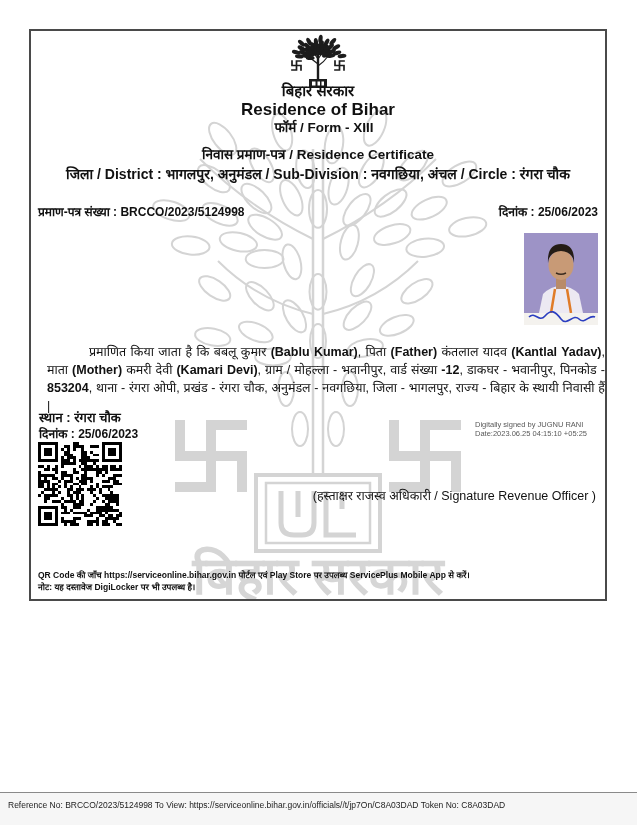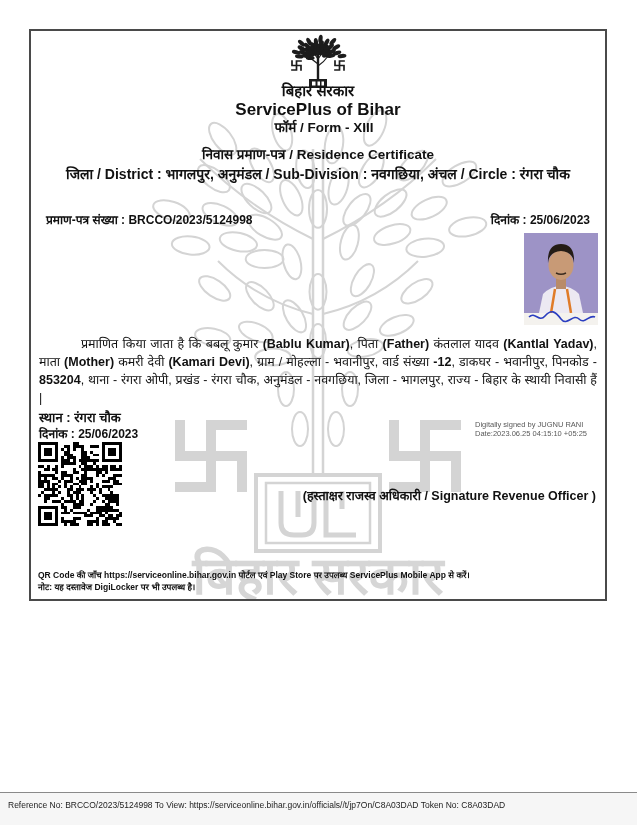--- a/index.html
+++ b/index.html
@@ -8,34 +8,34 @@
   .cert-box{position:absolute;left:29px;top:29px;width:574px;height:568px;
             border:2px solid #4a4a4a;background:#fff;overflow:hidden;}
   .wm{position:absolute;left:50%;top:58px;transform:translateX(-50%);z-index:0;}
   .row{position:absolute;left:0;width:100%;text-align:center;z-index:2;}
   .h-hi{top:49px;font-size:15px;font-weight:bold;}
   .h-en{top:69px;font-size:17px;font-weight:bold;}
   .h-form{top:87px;font-size:13.5px;font-weight:bold;margin-left:6px;}
   .h-title{top:114px;font-size:13.5px;font-weight:bold;}
   .h-district{top:133px;font-size:14px;font-weight:bold;}
   .emblem{position:absolute;left:50%;top:3px;transform:translateX(-50%);z-index:2;}
-  .meta-row{position:absolute;top:180px;left:0;width:100%;box-sizing:border-box;
-            padding:0 15px;display:flex;justify-content:space-between;
+  .meta-row{position:absolute;top:172px;left:0;width:100%;box-sizing:border-box;
+            padding:0 7px;display:flex;justify-content:space-between;
             font-size:12px;font-weight:bold;z-index:2;white-space:pre-wrap;}
   .photo{position:absolute;left:490px;top:200px;z-index:2;}
-  .body-text{position:absolute;top:304px;left:8px;width:558px;margin:0;
+  .body-text{position:absolute;top:304px;left:8px;width:558px;margin:8px;
              font-size:12.5px;line-height:18px;text-align:justify;
              text-indent:42px;z-index:2;}
   .place-line{position:absolute;left:8px;top:377px;font-size:13px;font-weight:bold;z-index:2;white-space:pre-wrap;}
   .date-line{position:absolute;left:8px;top:394px;font-size:12px;font-weight:bold;z-index:2;white-space:pre-wrap;}
   .qr{position:absolute;left:7px;top:411px;z-index:2;}
   .digsig{position:absolute;left:444px;top:389px;width:175px;font-size:7.5px;
           line-height:9px;color:#595959;z-index:2;}
   .officer{position:absolute;right:9px;top:456px;width:100%;text-align:right;
-           font-size:12.5px;font-weight:bold;z-index:2;}
+           font-size:12.5px;font-weight:normal;z-index:2;}
   .notes{position:absolute;left:7px;top:539px;width:560px;font-size:8.5px;
          font-weight:bold;line-height:11.5px;z-index:2;}
   .footer{position:absolute;left:0;top:792px;width:637px;height:43px;
           border-top:1px solid #8a8a8a;background:#f6f6f6;box-sizing:border-box;
           padding:7px 0 0 8px;font-size:8.5px;color:#222;white-space:pre-wrap;}
 </style>
 </head>
 <body>
 
 <div class="page">
@@ -148,21 +148,21 @@
         <path d="M30 18 V45" stroke="#1c1c1c" stroke-width="2.4" fill="none"></path>
         <path d="M30 30 Q24 26 19 20 M30 32 Q36 28 41 21 M30 25 Q27 21 24 16 M30 25 Q33 21 36 16" stroke="#1c1c1c" stroke-width="1.2" fill="none"></path>
         <path d="M8.5 27 V36 M4 31.5 H13 M8.5 27 H13 M13 31.5 V36 M8.5 36 H4 M4 31.5 V27" stroke="#1c1c1c" fill="none" stroke-width="1.7" stroke-linecap="square"></path>
         <path d="M51.5 27 V36 M47 31.5 H56 M51.5 27 H56 M56 31.5 V36 M51.5 36 H47 M47 31.5 V27" stroke="#1c1c1c" fill="none" stroke-width="1.7" stroke-linecap="square"></path>
         <rect x="21" y="45" width="18" height="9" fill="#1c1c1c"></rect>
         <rect x="24" y="47.5" width="3.5" height="4" fill="#fff"></rect>
         <rect x="29.5" y="47.5" width="2.5" height="4" fill="#fff"></rect>
         <rect x="33.5" y="47.5" width="2.5" height="4" fill="#fff"></rect>
       </svg>
     <div class="row h-hi">बिहार सरकार</div>
-    <div class="row h-en">ServicePlus of Bihar</div>
+    <div class="row h-en">Residence of Bihar</div>
     <div class="row h-form">फॉर्म / Form - XIII</div>
     <div class="row h-title">निवास प्रमाण-पत्र / Residence Certificate</div>
     <div class="row h-district">जिला / District : भागलपुर, अनुमंडल / Sub-Division : नवगछिया, अंचल / Circle : रंगरा चौक</div>
 
     <div class="meta-row">
       <div><span>प्रमाण-पत्र संख्या : </span><span>BRCCO/2023/5124998</span></div>
       <div><span>दिनांक : </span><span>25/06/2023</span></div>
     </div>
 
     <svg class="photo" width="80" height="96" viewBox="0 0 80 96">

